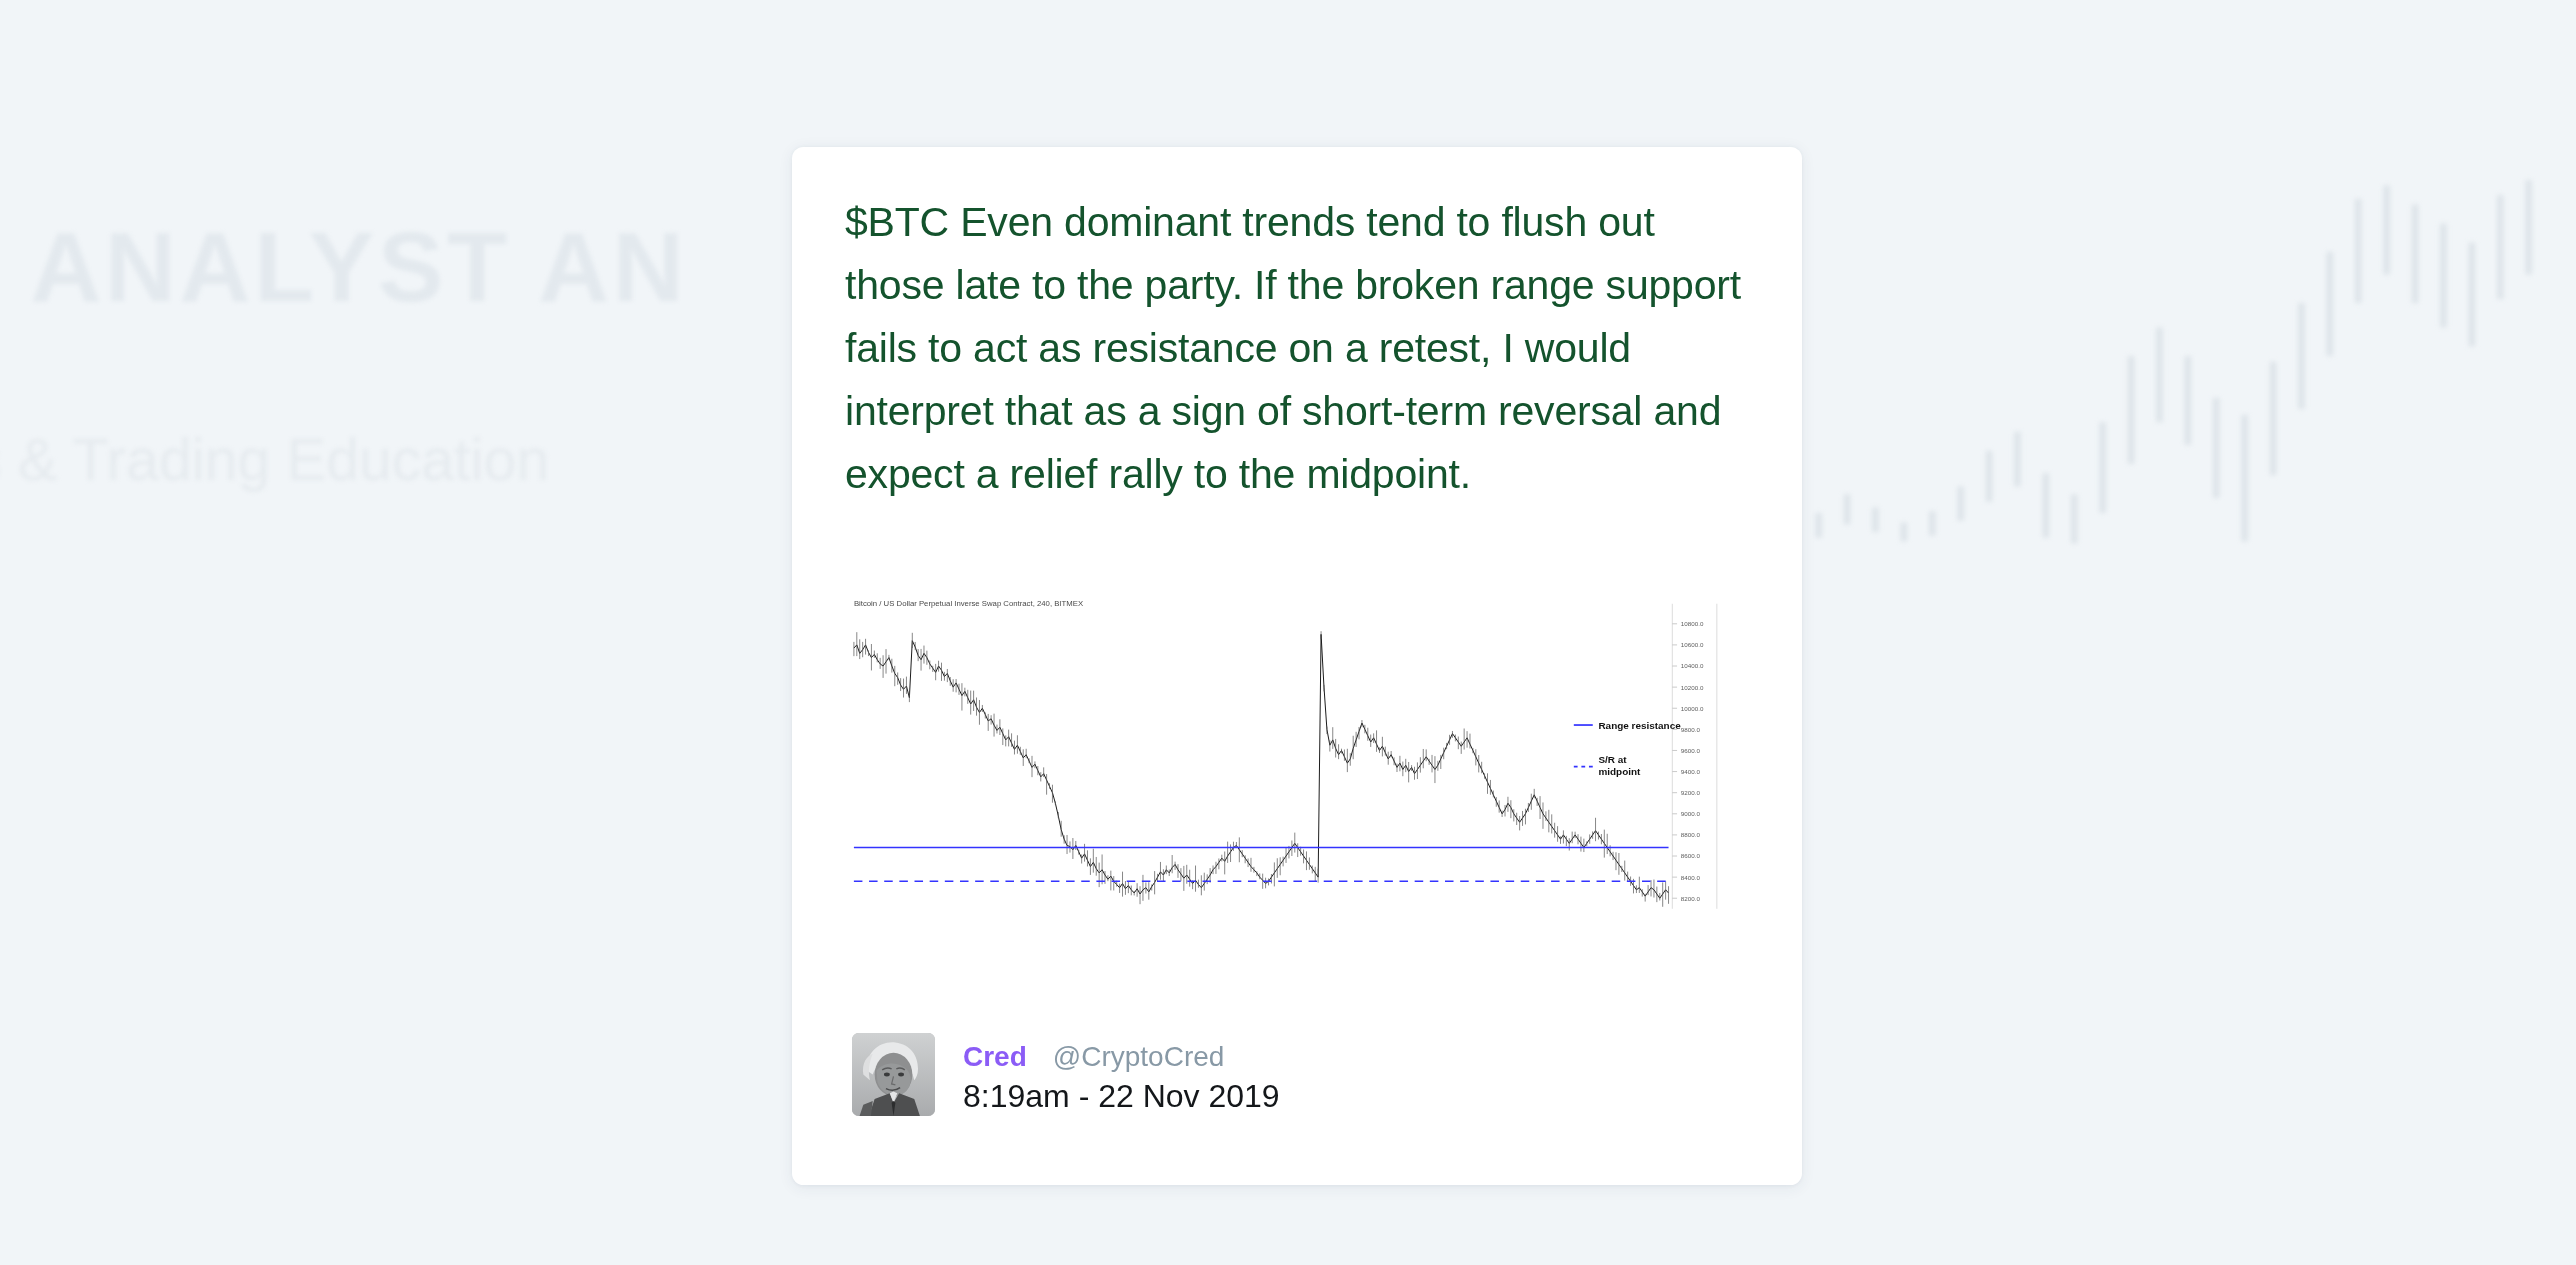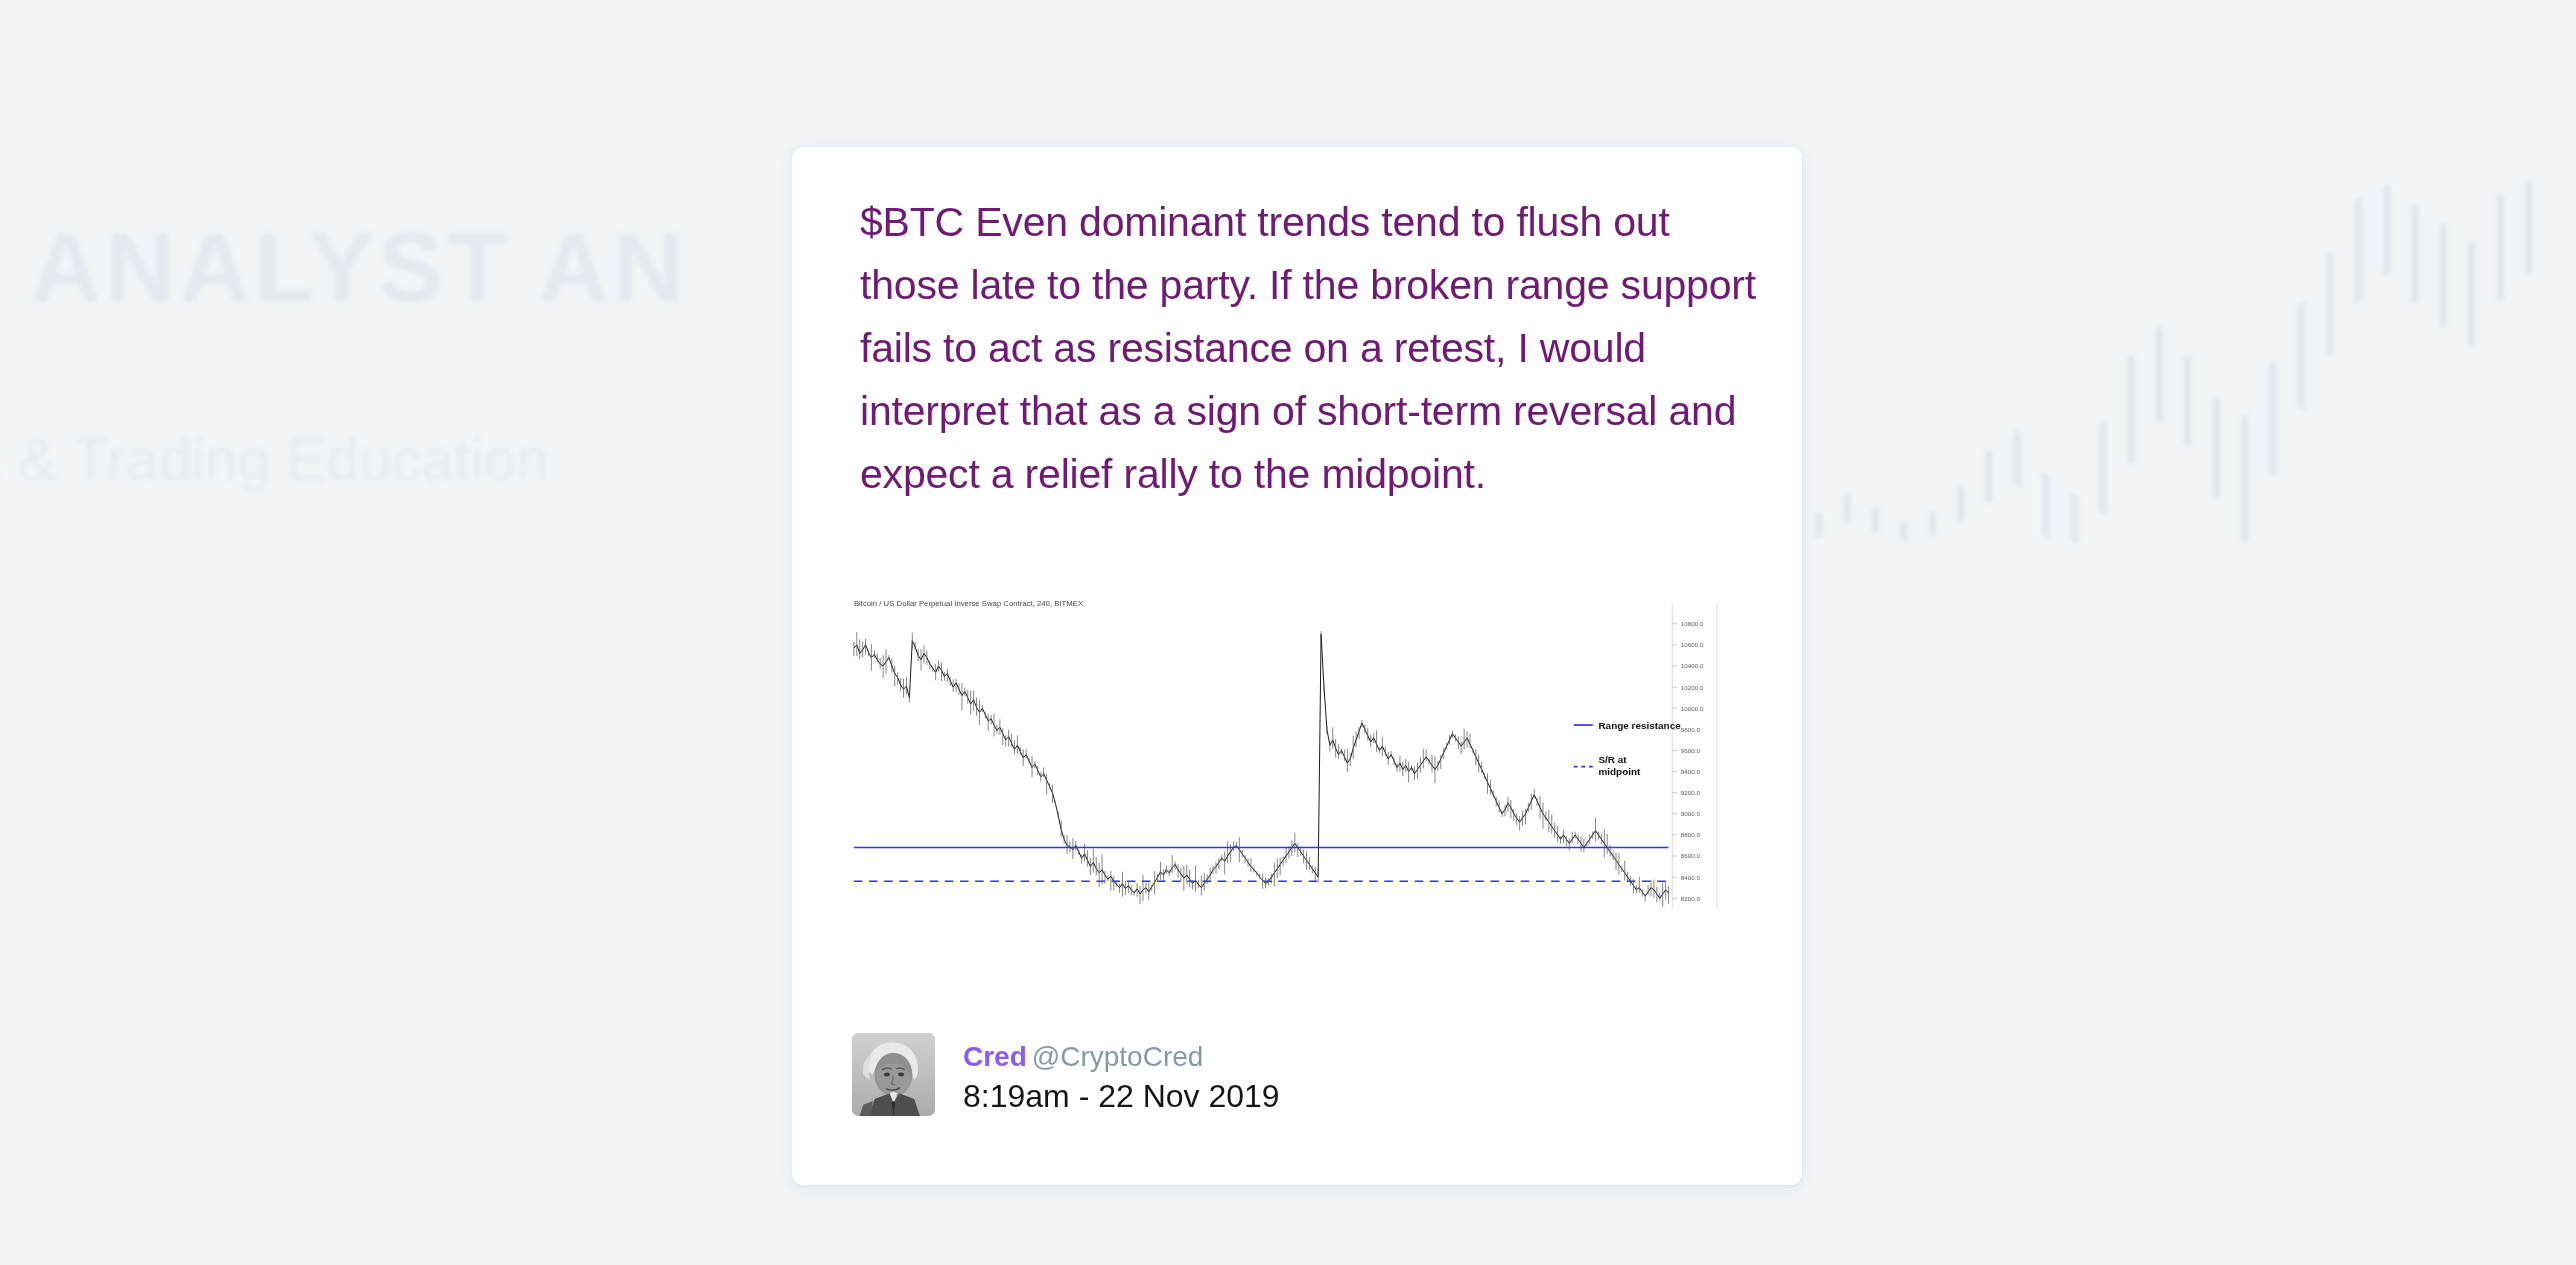--- a/index.html
+++ b/index.html
@@ -65,26 +65,26 @@
     background: #ffffff;
     border-radius: 11.4px;
     box-shadow: 0 2.8px 15px rgba(40,60,90,0.07),
                 0 0.9px 3.8px rgba(40,60,90,0.05);
     box-sizing: border-box;
     overflow: hidden;
   }
 
   #tweet-text {
     position: absolute;
-    left: 68px;
+    left: 53px;
     top: 44px;
     width: 898px;
     font-size: 41px;
     line-height: 63px;
-    color: #701a75;
+    color: #14532d;
     font-weight: 400;
     letter-spacing: -0.2px;
   }
 
   
   #chart-embed {
     position: absolute;
     left: 60px;
     top: 449px;
     width: 898px;
@@ -110,21 +110,21 @@
     flex: 0 0 auto;
     background: #b9bbbd;
   }
   #author-meta { padding-top: 5.7px; }
   #name-row {
     font-size: 28px;
     line-height: 36px;
     white-space: nowrap;
   }
   #display-name { font-weight: 700; color: #8b5cf6; }
-  #handle { color: #8899a6; font-weight: 400; margin-left: 5px; }
+  #handle { color: #8899a6; font-weight: 400; margin-left: 26px; }
   #timestamp {
     font-size: 32px;
     line-height: 36px;
     color: #14171a;
     margin-top: 3.8px;
     white-space: nowrap;
   }
 </style>
 </head>
 <body>

